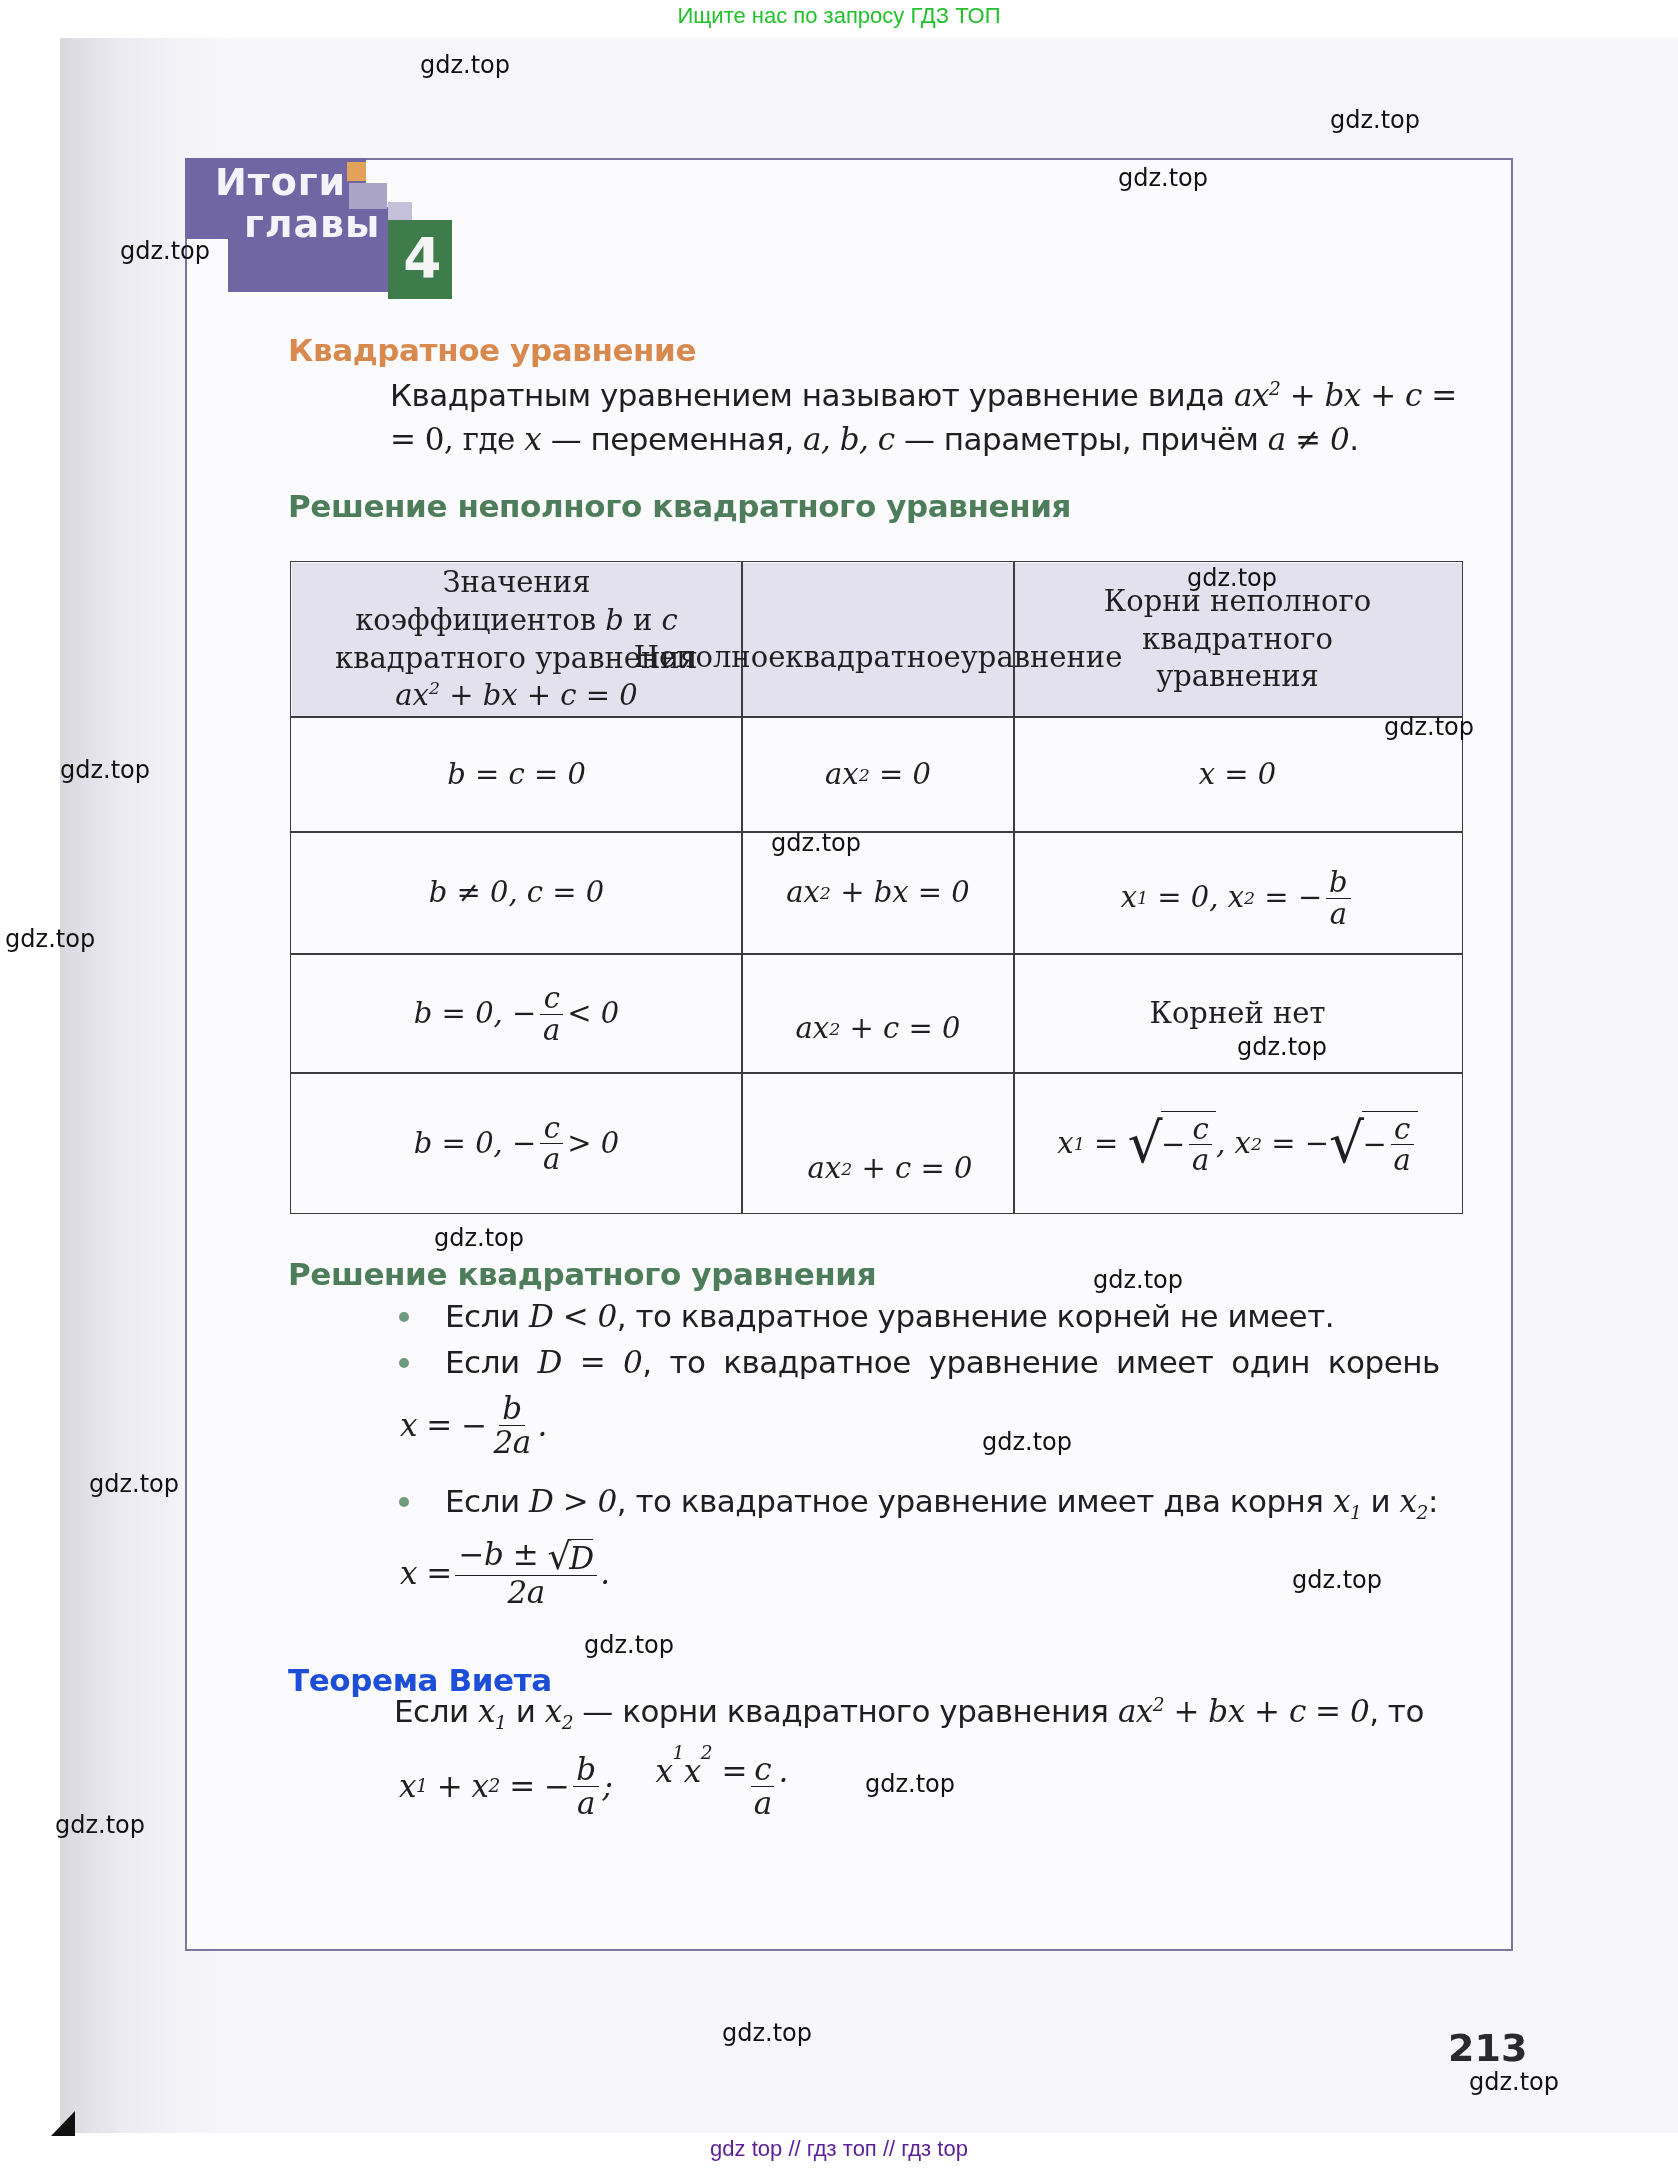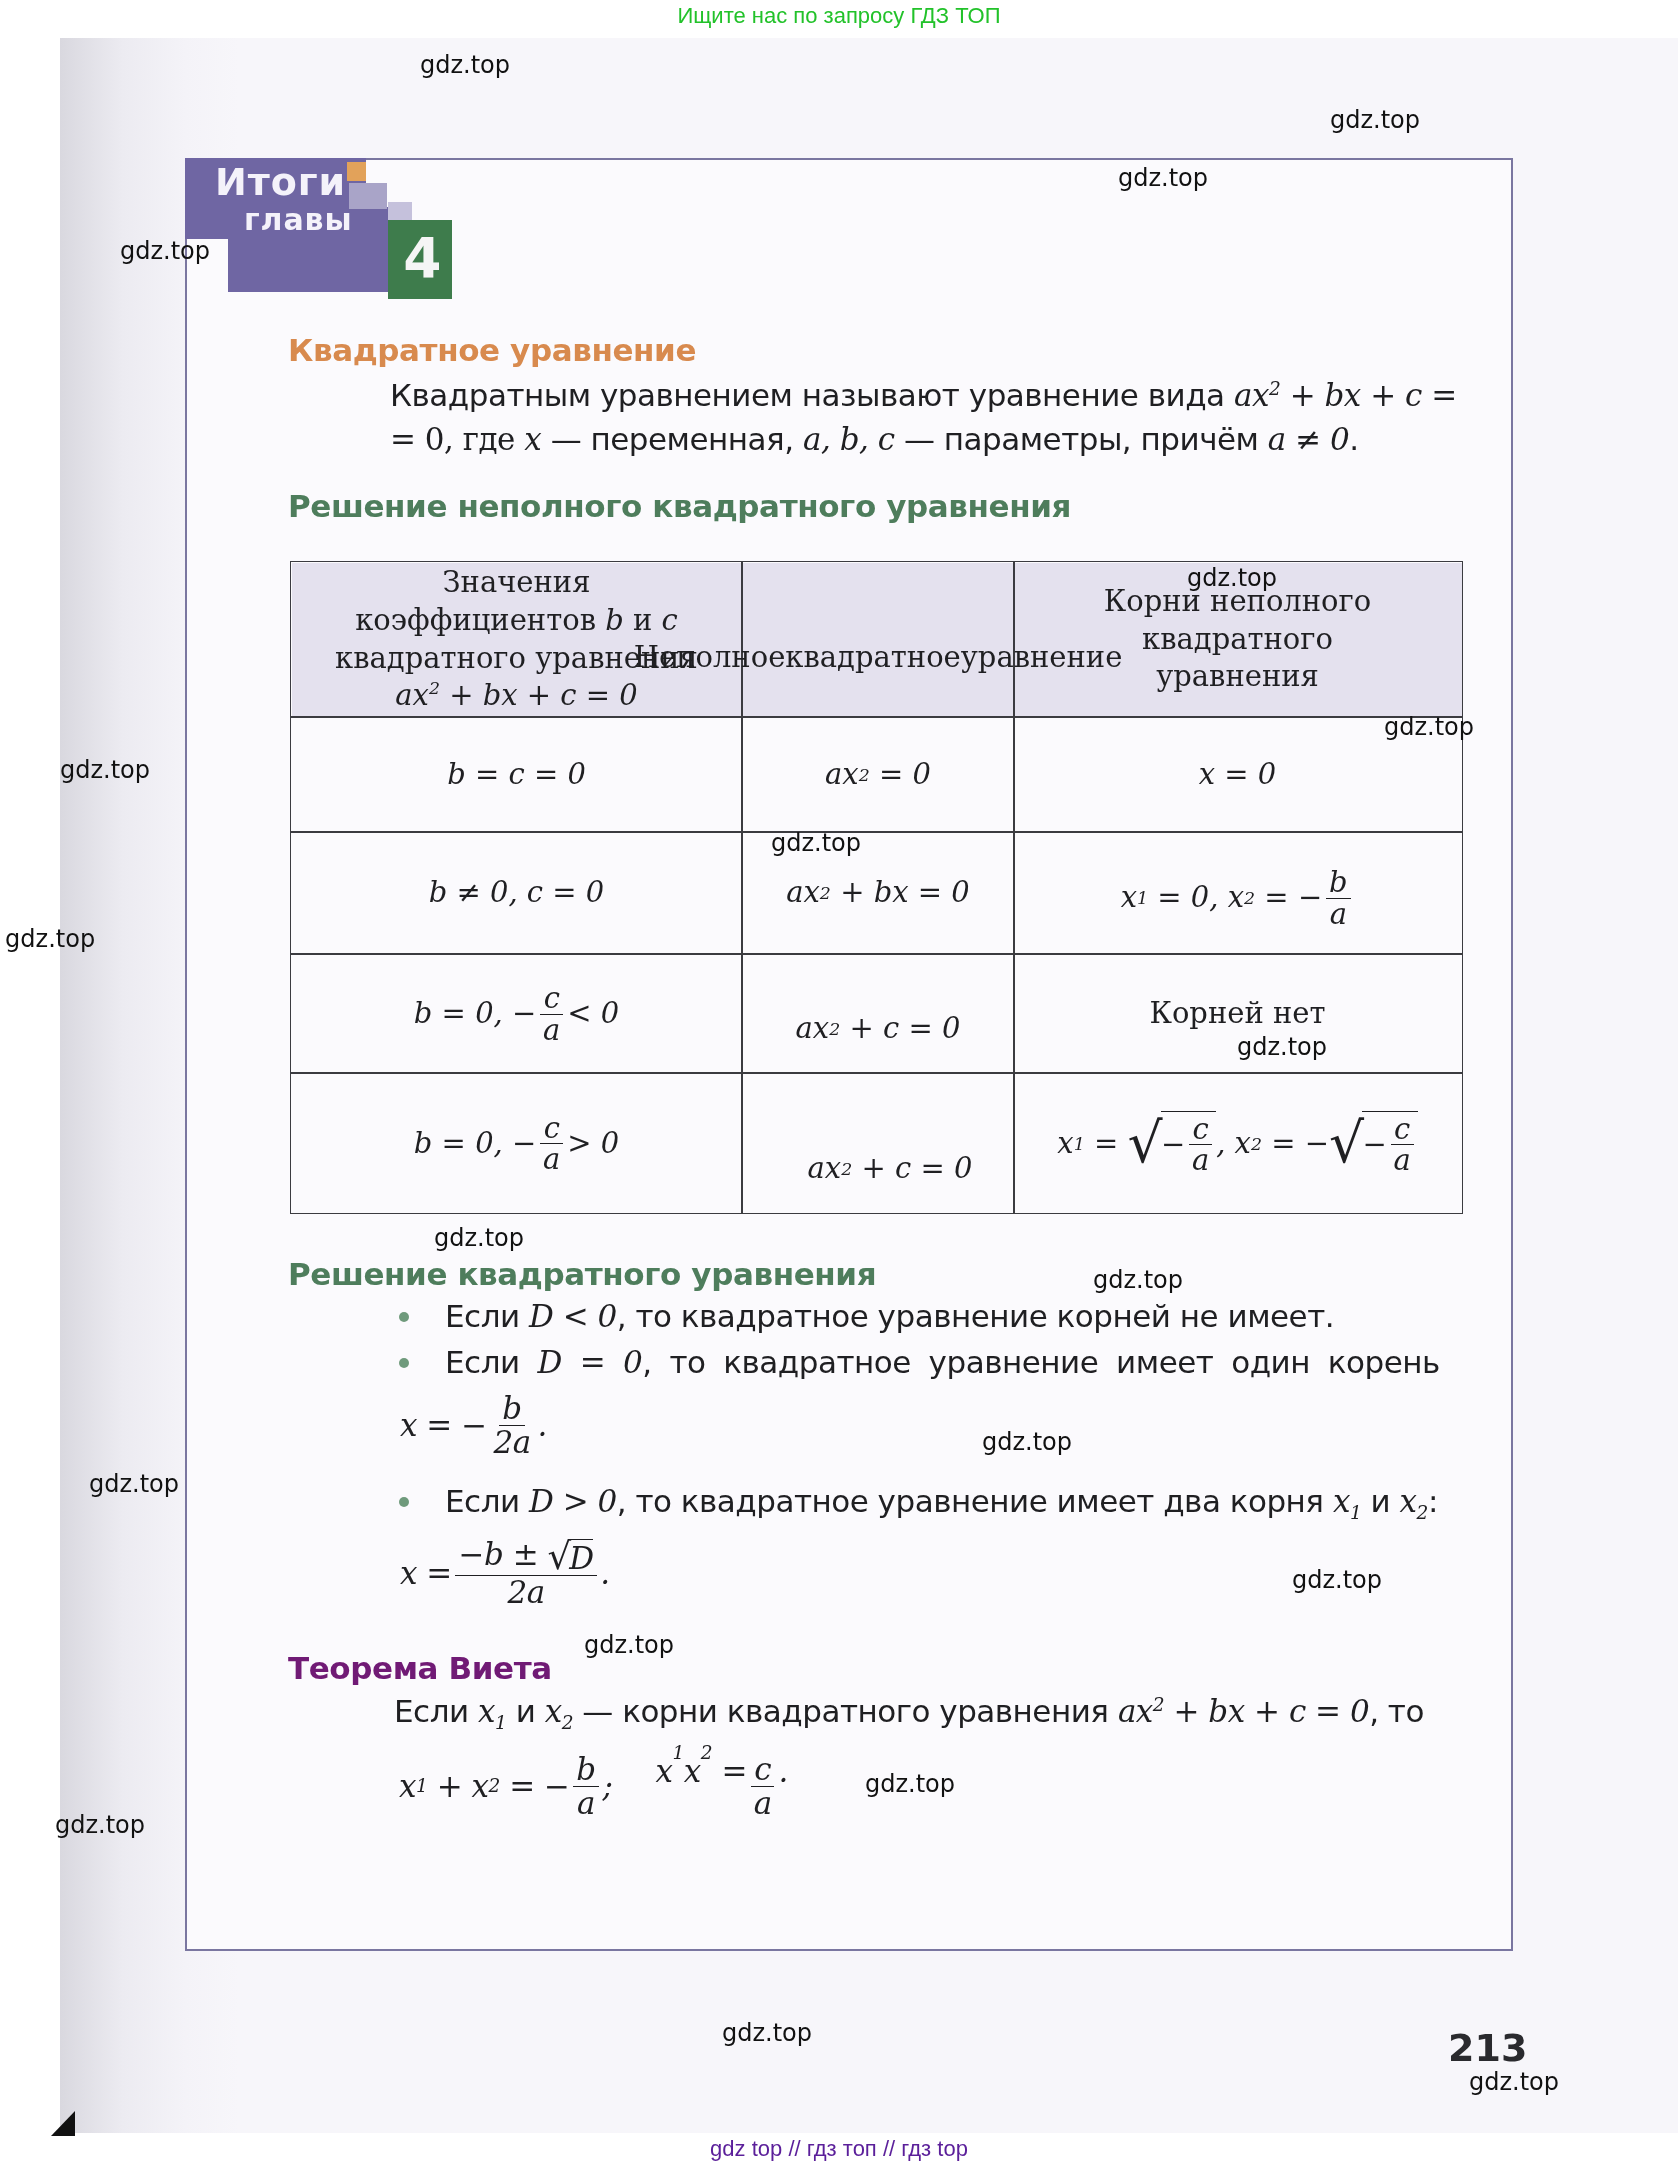--- a/index.html
+++ b/index.html
@@ -17,28 +17,28 @@
   .logo-purple { position:absolute; left:185px; top:158px; width:181px; height:81px; background:#6f66a3; }
   .logo-purple2 { position:absolute; left:228px; top:207px; width:162px; height:85px; background:#6f66a3; }
   .logo-light1 { position:absolute; left:349px; top:183px; width:38px; height:25.6px; background:#a9a4c8; }
   .logo-light2 { position:absolute; left:388px; top:202px; width:24px; height:31px; background:#c5c1dc; }
   .logo-light3 { position:absolute; left:189px; top:210px; width:25.6px; height:22px; background:#b8b4d3; }
   .logo-orange { position:absolute; left:347px; top:162px; width:19px; height:19px; background:#e2a25a; }
   .logo-green { position:absolute; left:388px; top:220px; width:64px; height:79px; background:#3e7c4c; }
   .logo-t1 { position:absolute; left:215px; top:160px; font-family:"DejaVu Sans", sans-serif; font-weight:bold;
              font-size:38px; color:#f4f2fa; letter-spacing:0.9px; }
   .logo-t2 { position:absolute; left:244px; top:202px; font-family:"DejaVu Sans", sans-serif; font-weight:bold;
-             font-size:30px; color:#f4f2fa; letter-spacing:0.9px; }
+             font-size:38px; color:#f4f2fa; letter-spacing:0.9px; }
   .logo-num { position:absolute; left:399px; top:226px; width:47px; text-align:center; font-family:"DejaVu Sans", sans-serif;
               font-weight:bold; font-size:55px; color:#f5f5f5; }
   
   .h { position:absolute; font-family:"DejaVu Sans", sans-serif; font-weight:bold; font-size:31px; letter-spacing:-0.4px; }
   .h-orange { color:#d88a4e; }
   .h-green { color:#4e7d5c; }
-  .h-red { color:#701a75; }
+  .h-red { color:#1d4ed8;margin-top:12px; }
   .p { position:absolute; font-family:"DejaVu Sans", sans-serif; font-size:31px; color:#1f1f22; white-space:nowrap; letter-spacing:-0.5px; }
   .m { font-family:"DejaVu Serif", serif; font-style:italic; }
   .mr { font-family:"DejaVu Serif", serif; }
   sup { font-size:.6em; vertical-align:super; line-height:0; }
   sub { font-size:.6em; vertical-align:sub; line-height:0; }
   
   .tbl { position:absolute; left:290px; top:561px; width:1173px; height:653px; border:1.7px solid #3b3b40; box-sizing:border-box; }
   .tbl-head-bg { position:absolute; left:292px; top:563px; width:1170px; height:154px; background:#e4e1ee; }
   .vline { position:absolute; width:1.7px; background:#3b3b40; }
   .hline { position:absolute; height:1.7px; background:#3b3b40; left:290px; width:1173px; }

